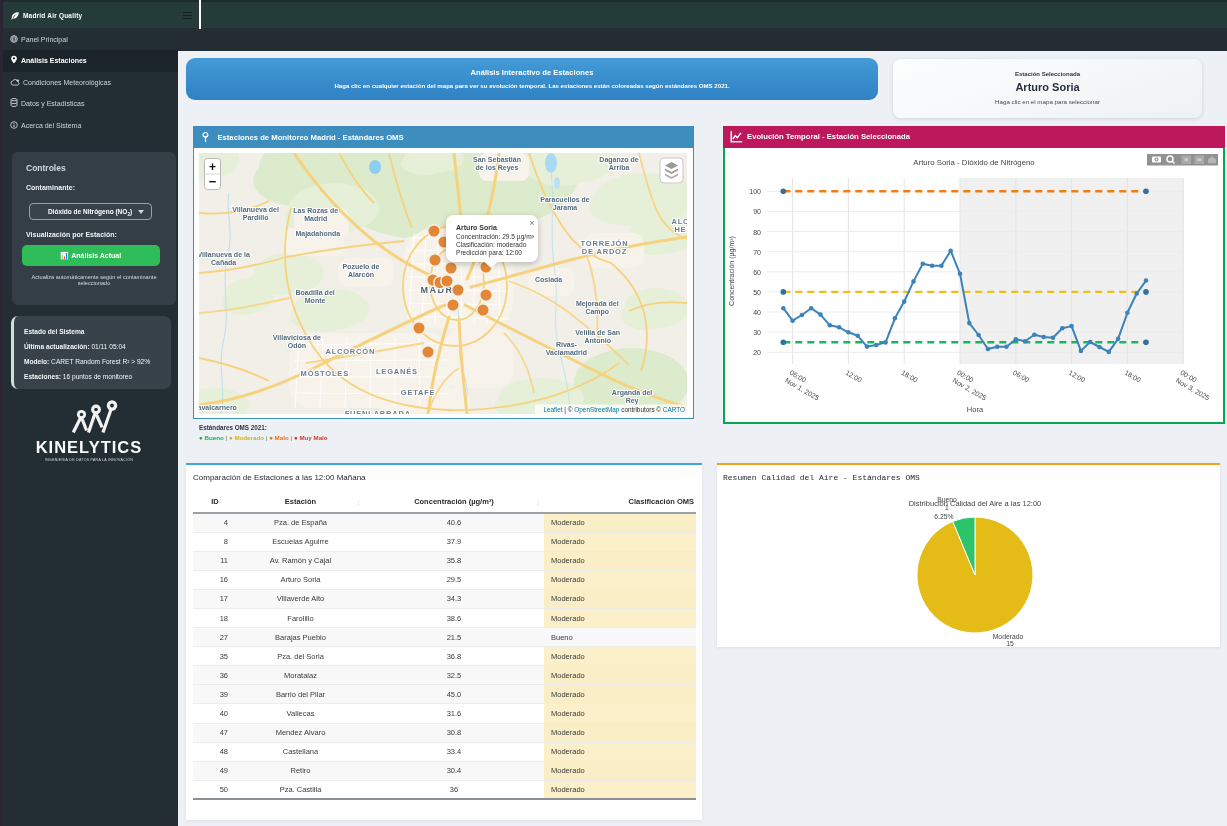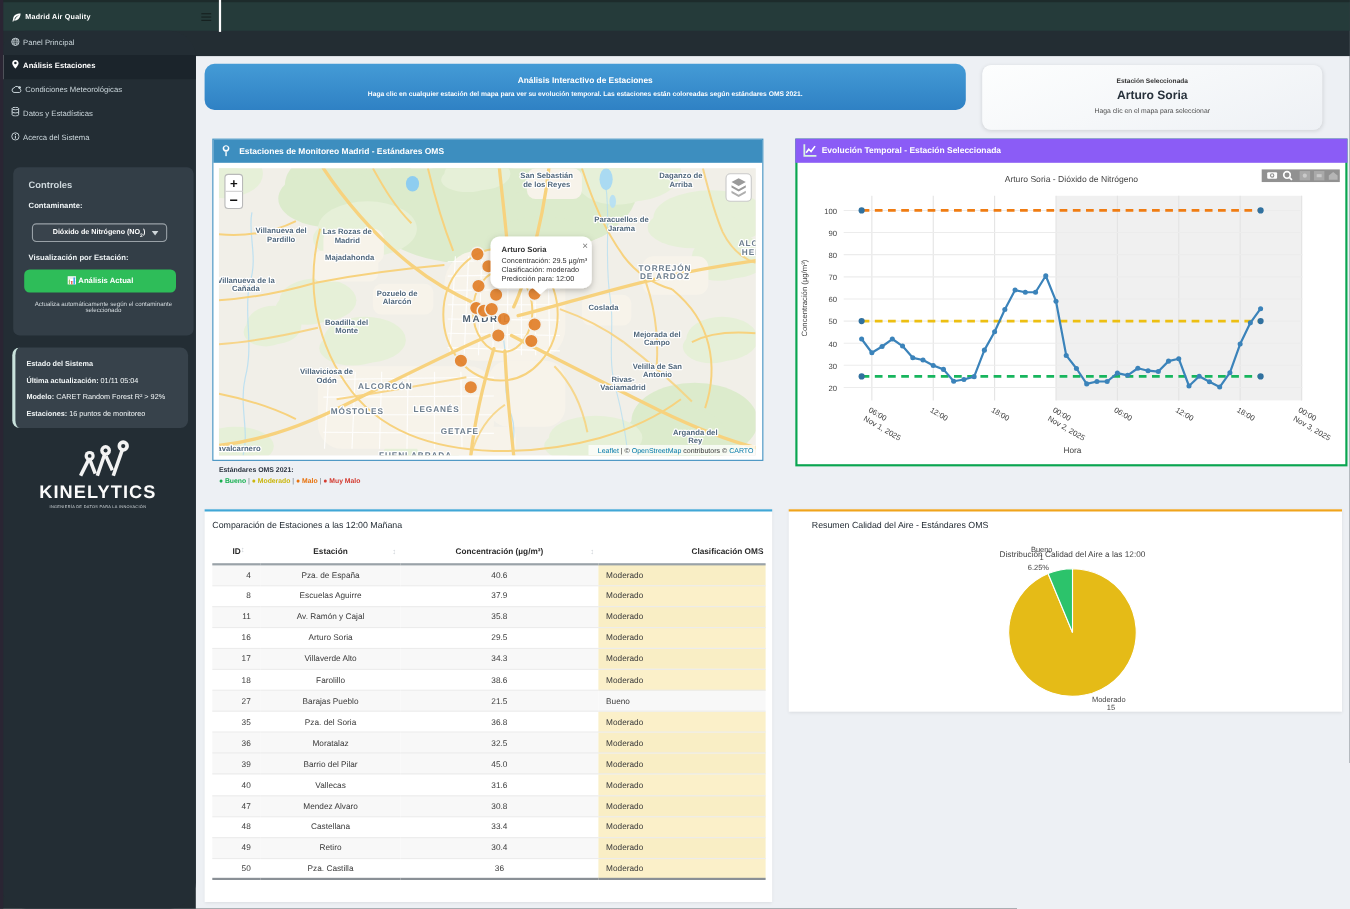--- a/index.html
+++ b/index.html
@@ -40,26 +40,26 @@
 #stationcard .s3 { font-size:6.2px; color:#4a4a4a; padding-top:5px; }
 
 #mappanel { position:absolute; left:193px; top:126px; width:501px; height:293px; background:#fff; border:1.5px solid #3d8ebf; }
 #maphead { position:absolute; left:0; top:0; width:100%; height:21px; background:#3d8ebf; color:#fff; font-size:7.7px; font-weight:bold; line-height:21px; padding-left:17px; }
 
 #mapbox { position:absolute; left:5px; top:26px; width:488px; height:261px; overflow:hidden; background:#f0eee8; }
 #legend1 { position:absolute; left:199px; top:424px; font-size:6.3px; font-weight:bold; color:#2b3440; }
 #legend2 { position:absolute; left:199px; top:434px; font-size:6.2px; font-weight:bold; }
 
 #chartpanel { position:absolute; left:723px; top:126px; width:502px; height:298px; background:#fff; border:2px solid #0aa551; }
-#charthead { position:absolute; left:-2px; top:-2px; width:502px; height:21.5px; background:#8b5cf6; color:#fff; font-size:7.7px; font-weight:bold; line-height:21px; padding-left:24px; }
+#charthead { position:absolute; left:-2px; top:-2px; width:502px; height:21.5px; background:#be185d; color:#fff; font-size:7.7px; font-weight:bold; line-height:21px; padding-left:24px; }
 
 #tablecard { position:absolute; left:186px; top:463px; width:516px; height:357px; background:#fff; border-top:2px solid #41a7d6; box-shadow:0 1px 3px rgba(0,0,0,.08); }
 #tabletitle { position:absolute; left:7px; top:8px; font-size:8px; color:#222b33; }
 #piecard { position:absolute; left:717px; top:463px; width:503px; height:184px; background:#fff; border-top:2px solid #f0a41c; box-shadow:0 1px 3px rgba(0,0,0,.08); }
-#pietitle { position:absolute; left:21px; top:8px; font-size:8px; color:#222b33; }
+#pietitle { position:absolute; left:6px; top:8px; font-size:8px; color:#222b33;font-family:Liberation Mono, monospace; }
 table.dt { position:absolute; left:7px; top:28px; width:503px; border-collapse:collapse; font-size:7.5px; color:#3a3a3a; }
 table.dt th { font-weight:bold; color:#2a2a2a; border-bottom:2px solid #9aa2a8; padding:4px 2px 6px 2px; position:relative; }
 table.dt td { padding:0 2px; height:19.1px; text-align:center; border-bottom:1px solid #ececec; } table.dt td.idc { text-align:right; padding-right:9px; }
 table.dt tr.odd td { background:#f8f8f8; }
 table.dt td.mod { background:#fbf0c9; text-align:left; padding-left:7px; }
 table.dt td.bue { background:#d5ead8; text-align:left; padding-left:7px; }
 table.dt tr.odd td.mod { background:#f9eec5; }
 table.dt tr:last-child td { border-bottom:2px solid #8a9096; }
 .sortarr { color:#c9ced3; font-size:7px; position:absolute; }
 </style>

